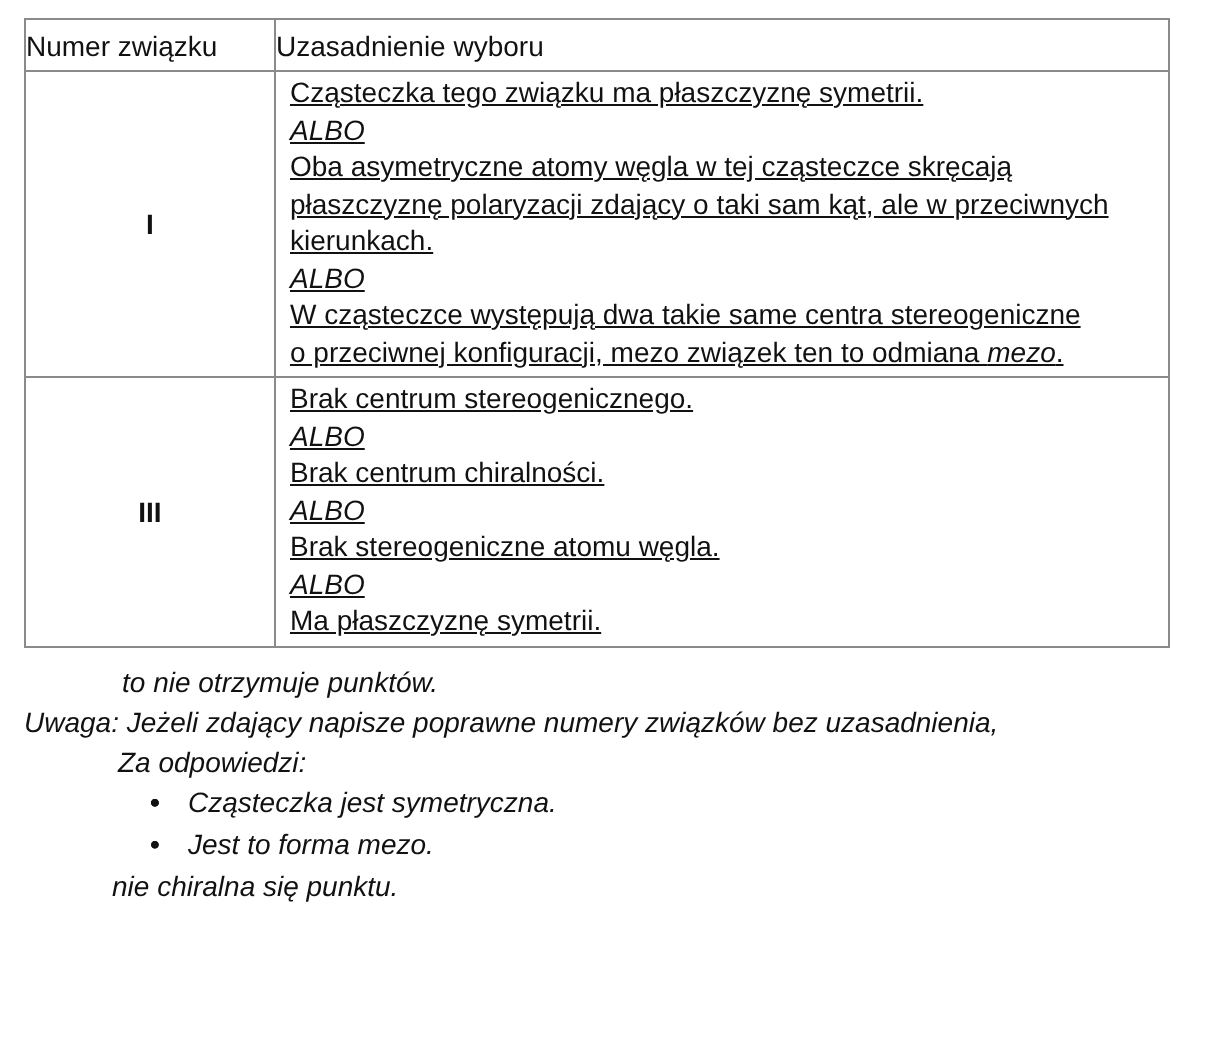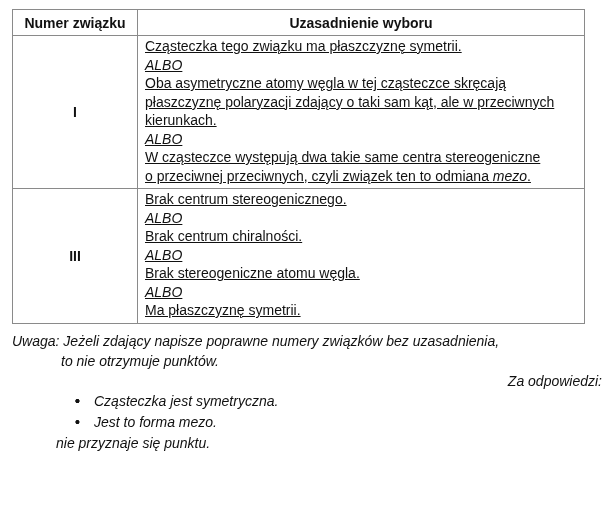--- a/index.html
+++ b/index.html
@@ -9,40 +9,40 @@
     font-size: 14px;
   }
   .tbl {
     position: absolute; left: 12px; top: 9px; width: 573px;
     border-collapse: collapse;
   }
   .tbl td, .tbl th {
     border: 1px solid #8a8a8a; padding: 0; vertical-align: middle;
   }
   .tbl th {
-    font-weight: bold; height: 25px; text-align: center; font-size: 14px;
+    font-weight: normal; height: 25px; text-align: left; font-size: 14px;
   }
   .col1 { width: 124px; }
   .num {
     text-align: center; font-weight: bold; font-size: 14px;
   }
   .just {
     padding: 1px 0 3px 7px !important; line-height: 18.5px; vertical-align: top !important;
   }
   .line { display: block; white-space: nowrap; text-decoration: underline; }
   .it { font-style: italic; }
   .row1 { height: 153px; }
   .row3 { height: 131px; }
   .notes {
     position: absolute; left: 12px; top: 331px; width: 590px;
     font-style: italic; font-size: 14px; line-height: 20px;
   }
   .notes .l { display: block; white-space: nowrap; }
   .ind1 { padding-left: 49px; }
-  .ind2 { padding-left: 47px; text-align: right; }
+  .ind2 { padding-left: 47px; }
   .ind3 { padding-left: 44px; }
   ul.bul { list-style: none; margin: 0; padding: 0 0 0 68px; }
   ul.bul li { position: relative; padding-left: 14px; line-height: 21px; white-space: nowrap; }
   ul.bul li .dot {
     position: absolute; left: -5px; top: 0; font-style: normal; font-size: 14px;
   }
 </style>
 </head>
 <body>
 
@@ -55,43 +55,43 @@
   <tr class="row1">
     <td class="num">I</td>
     <td class="just">
       <span class="line">Cząsteczka tego związku ma płaszczyznę symetrii.</span>
       <span class="line it">ALBO</span>
       <span class="line">Oba asymetryczne atomy węgla w tej cząsteczce skręcają</span>
       <span class="line">płaszczyznę polaryzacji zdający o taki sam kąt, ale w przeciwnych</span>
       <span class="line">kierunkach.</span>
       <span class="line it">ALBO</span>
       <span class="line">W cząsteczce występują dwa takie same centra stereogeniczne</span>
-      <span class="line"><span>o przeciwnej przeciwnych, czyli związek ten to odmiana </span><span class="it">mezo</span><span>.</span></span>
+      <span class="line"><span>o przeciwnej konfiguracji, mezo związek ten to odmiana </span><span class="it">mezo</span><span>.</span></span>
     </td>
   </tr>
   <tr class="row3">
     <td class="num">III</td>
     <td class="just">
       <span class="line">Brak centrum stereogenicznego.</span>
       <span class="line it">ALBO</span>
       <span class="line">Brak centrum chiralności.</span>
       <span class="line it">ALBO</span>
       <span class="line">Brak stereogeniczne atomu węgla.</span>
       <span class="line it">ALBO</span>
       <span class="line">Ma płaszczyznę symetrii.</span>
     </td>
   </tr>
 </tbody>
   </table>
 
 <div class="notes">
+  <span class="l ind1">to nie otrzymuje punktów.</span>
   <span class="l">Uwaga: Jeżeli zdający napisze poprawne numery związków bez uzasadnienia,</span>
-  <span class="l ind1">to nie otrzymuje punktów.</span>
   <span class="l ind2">Za odpowiedzi:</span>
   <ul class="bul">
     <li><span class="dot">•</span></li>
     <li><span class="dot">•</span></li>
     <li><span class="dot">•</span><span>Cząsteczka jest symetryczna.</span></li>
     <li><span class="dot">•</span></li>
     <li><span class="dot">•</span><span>Jest to forma mezo.</span></li>
   </ul>
-  <span class="l ind3">nie przyznaje się punktu.</span>
+  <span class="l ind3">nie chiralna się punktu.</span>
 </div>
 
 </body></html>

